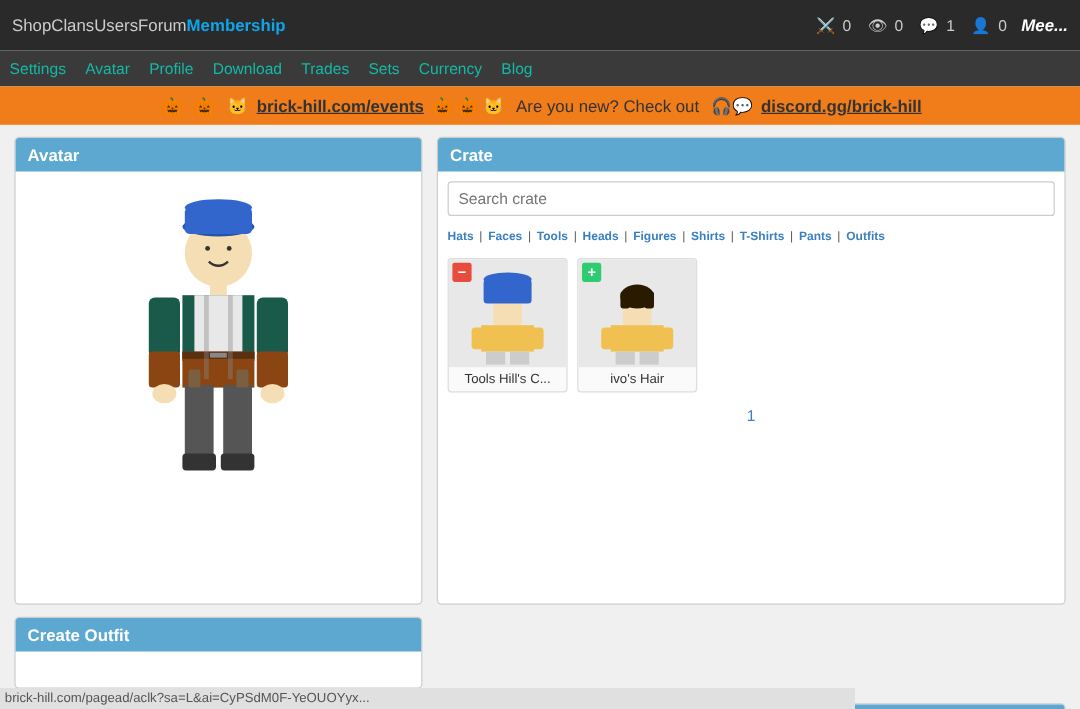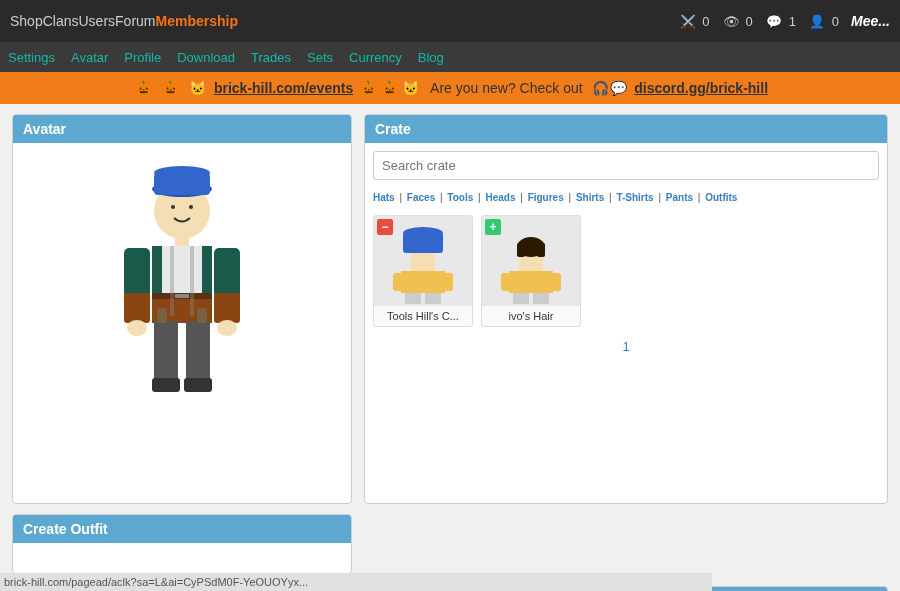--- a/index.html
+++ b/index.html
@@ -244,21 +244,21 @@
   </style>
 </head>
 <body>
 
 <div class="top-nav">
   <div class="top-nav-left">
     <a>Shop</a>
     <a>Clans</a>
     <a>Users</a>
     <a>Forum</a>
-    <a style="color:#f97316; font-weight:bold;">Membership</a>
+    <a style="color:#0ea5e9; font-weight:bold;">Membership</a>
   </div>
   <div class="top-nav-right">
     <div class="nav-icon-group">
       <span class="icon-shape">⚔️</span>
       <span>0</span>
     </div>
     <div class="nav-icon-group">
       <span class="icon-shape">👁</span>
       <span>0</span>
     </div>

